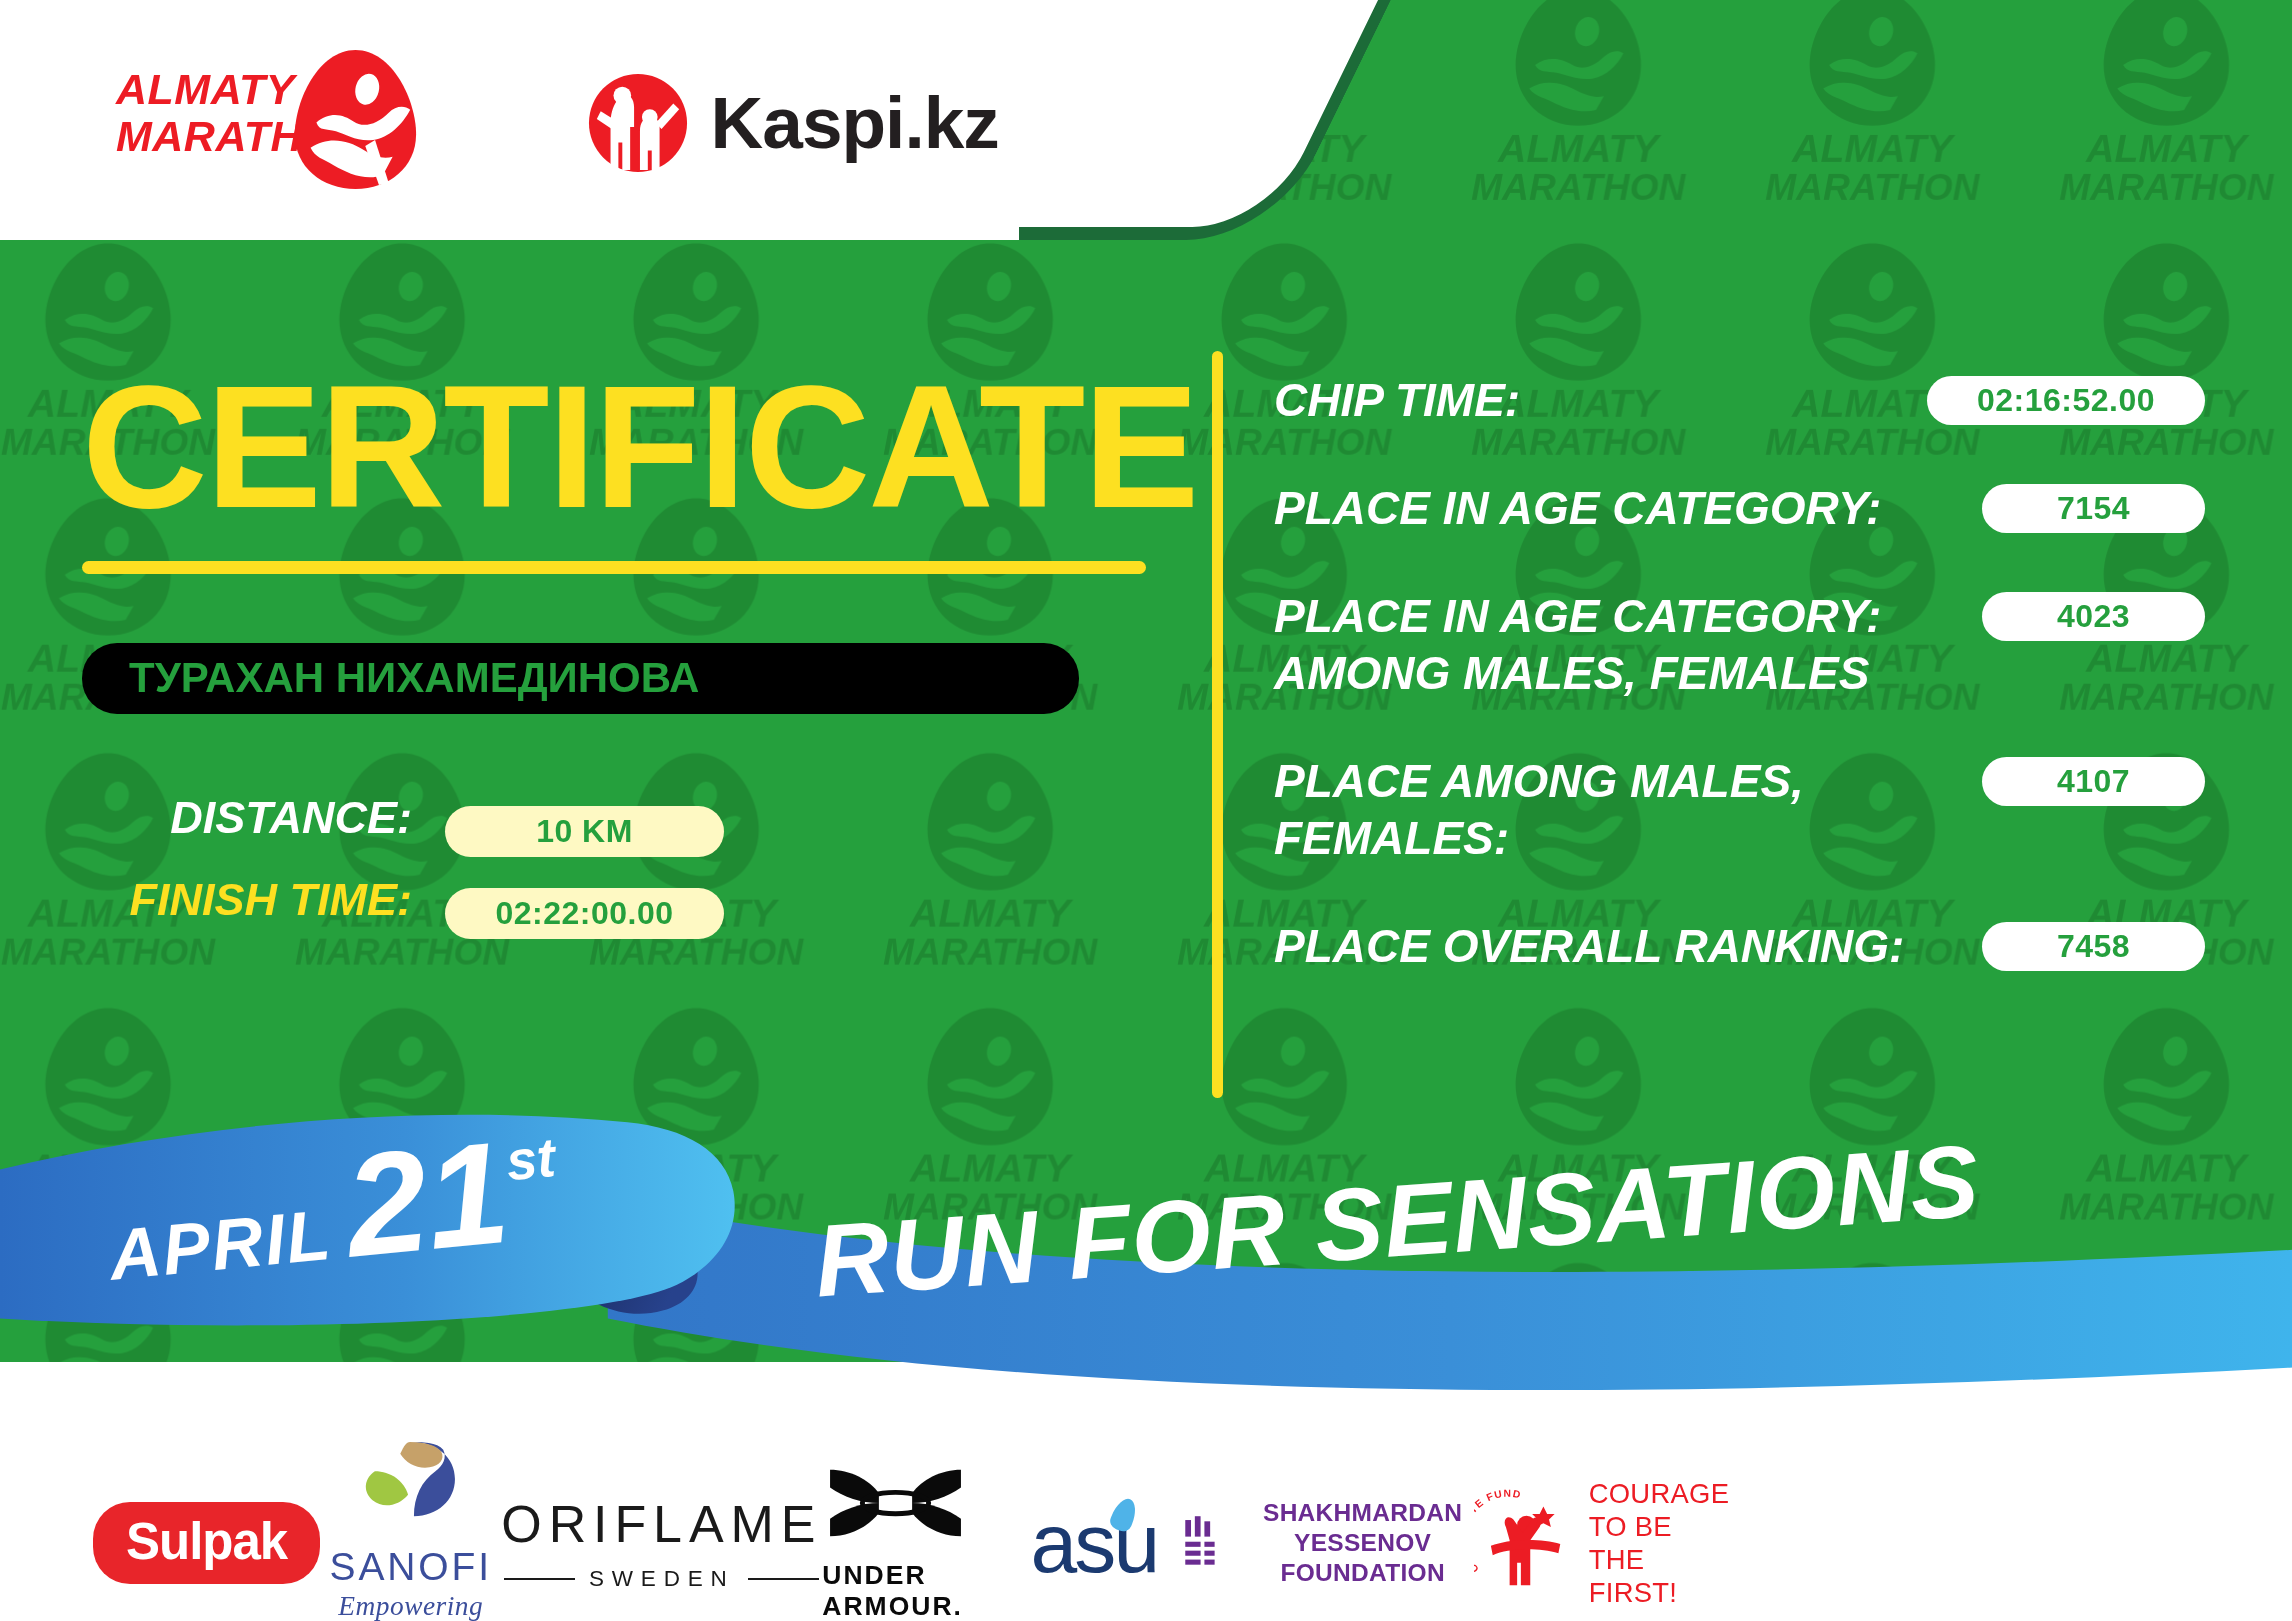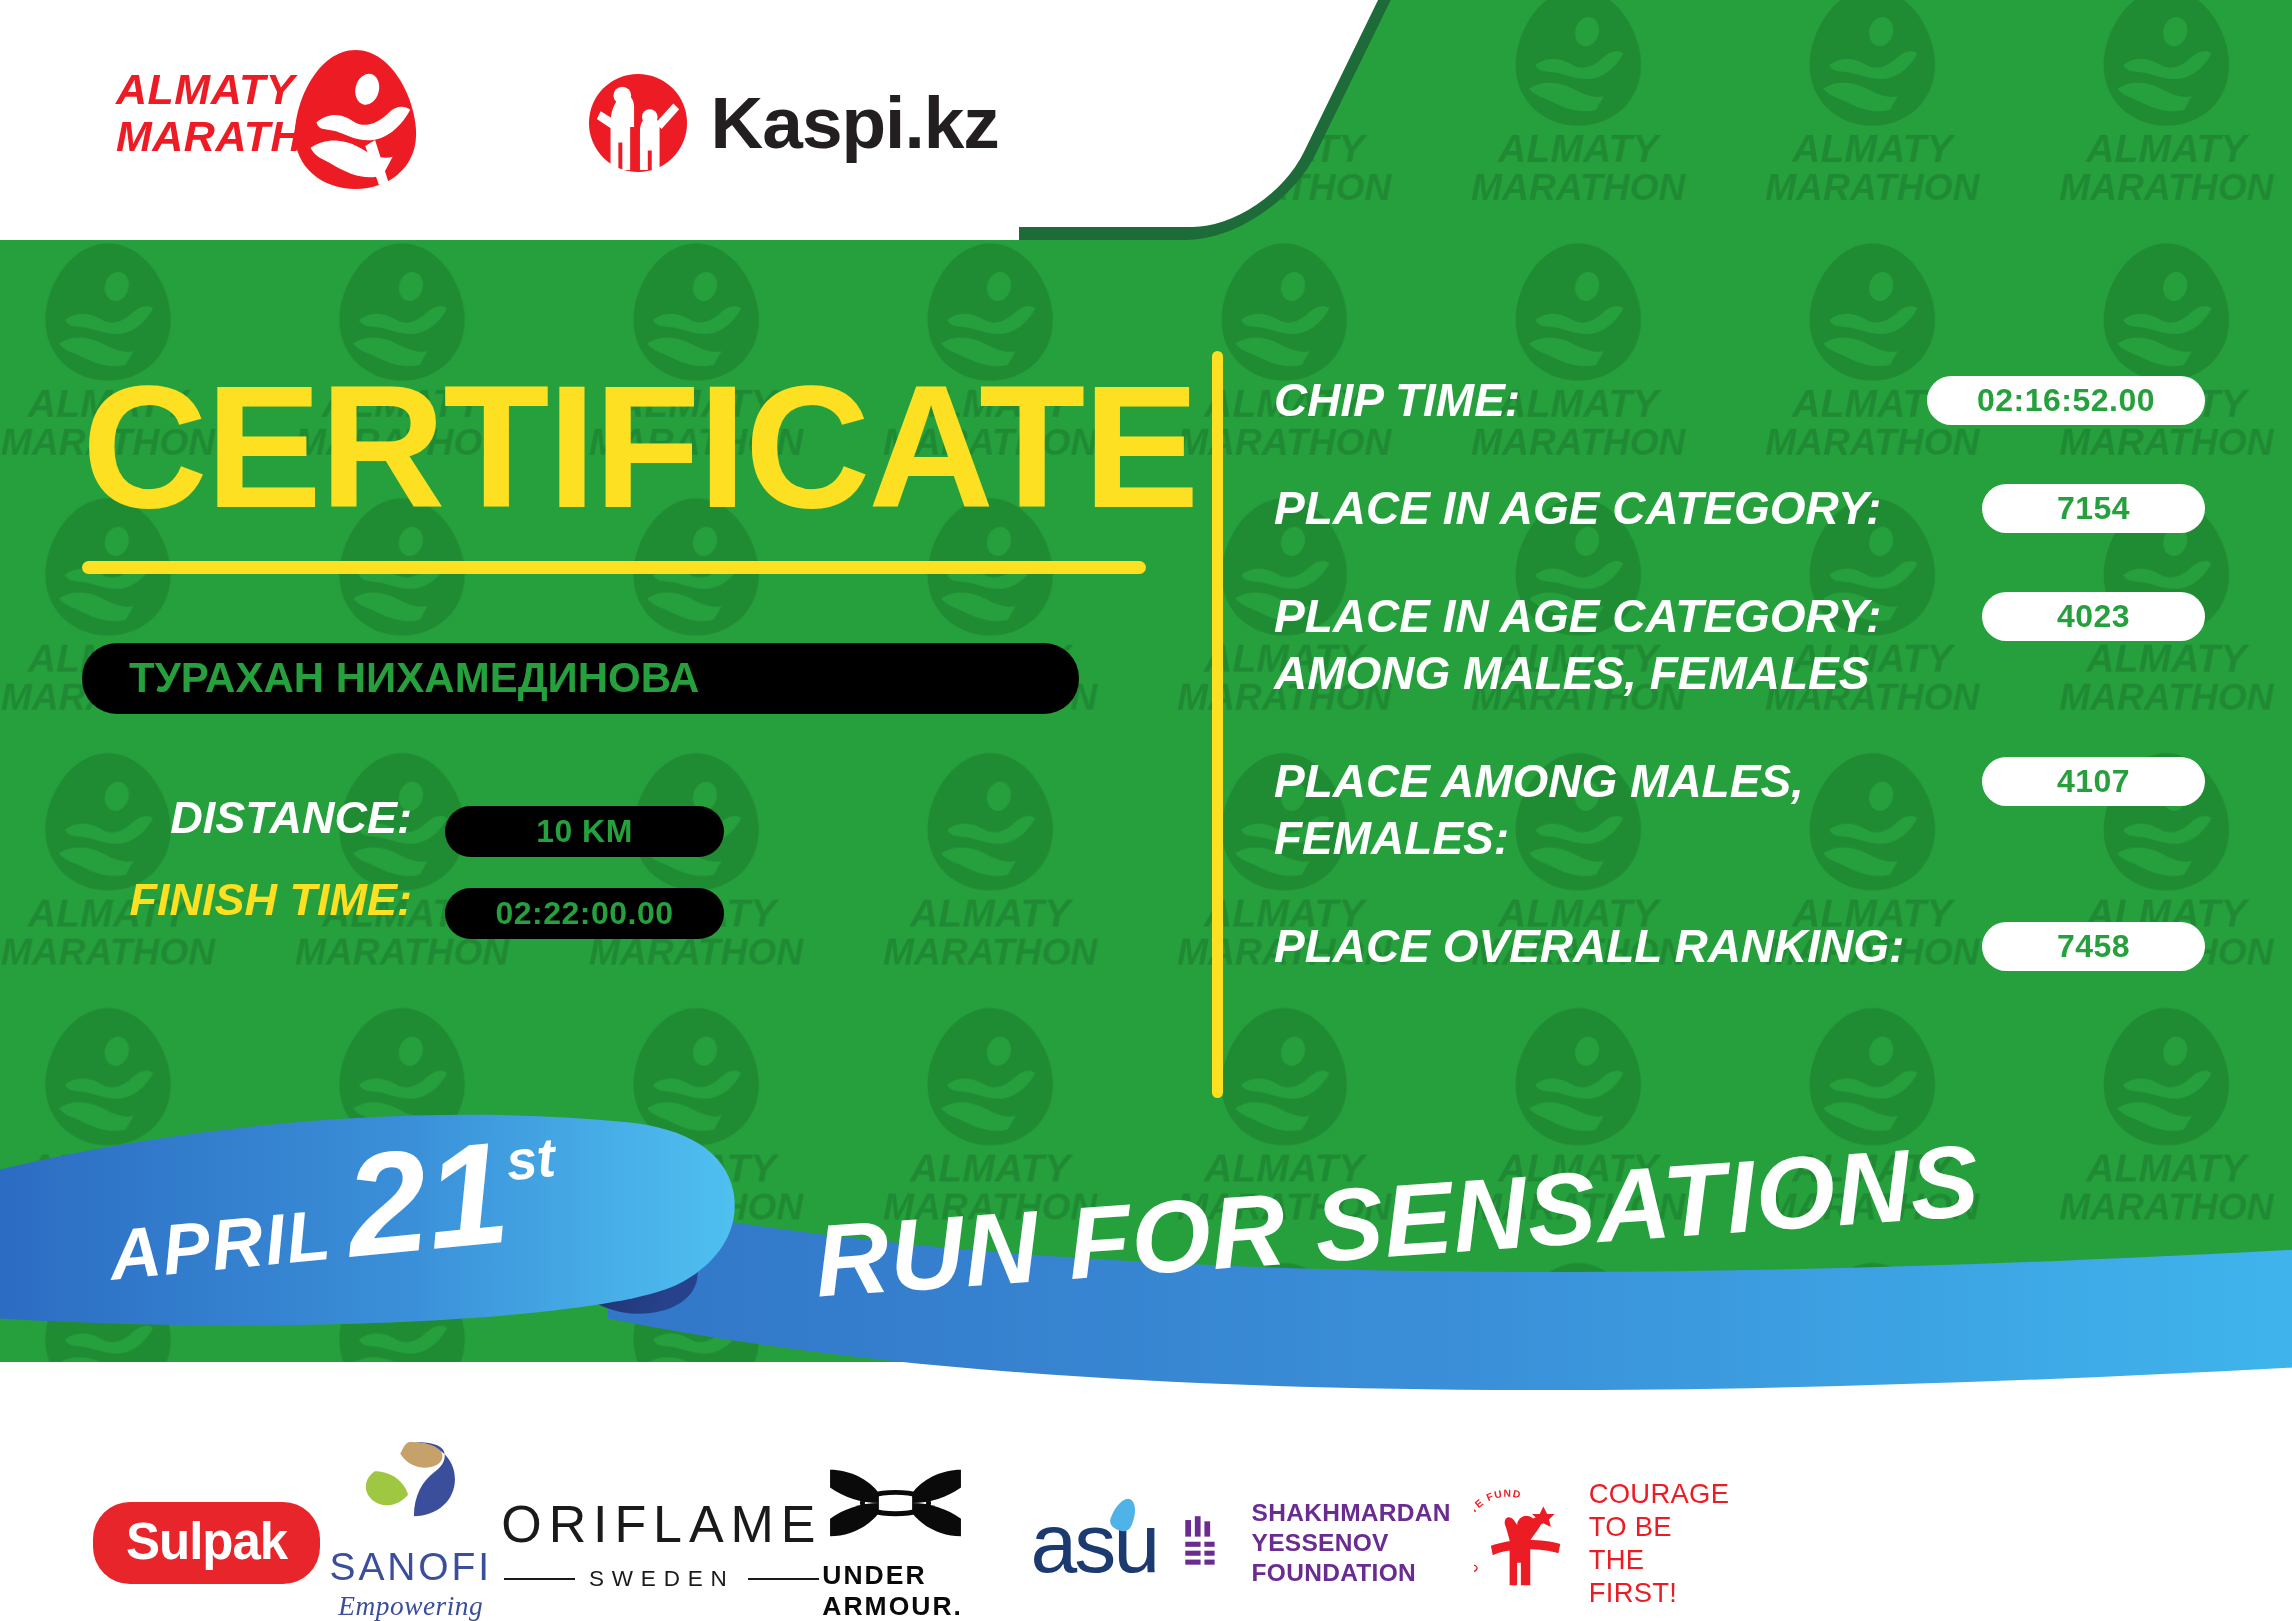--- a/index.html
+++ b/index.html
@@ -133,21 +133,21 @@
     padding-right: 33px;
     font-weight: 800;
     font-style: italic;
     font-size: 45px;
     font-family: "Liberation Sans", sans-serif;
   }
   .kv-label.white { color: #ffffff; }
   .kv-label.yellow { color: #FDE021; }
   .kv-pill {
     width: 279px; height: 51px;
-    background: #000000;
+    background: #fef9c3;
     border-radius: 25.5px;
     display: flex; align-items: center; justify-content: center; margin-top: 28px;
   }
   .kv-value {
     color: #25A03D;
     font-weight: 800;
     font-size: 32px;
     letter-spacing: 0.5px;
     font-family: "Liberation Sans", sans-serif;
   }
@@ -320,21 +320,21 @@
   }
   .asu-drop {
     position: absolute;
     width: 21.6px; height: 33px;
     background: #4FB3E8;
     border-radius: 60% 60% 50% 50% / 80% 80% 30% 30%;
     transform: rotate(22deg);
     left: 82px; top: 3.9px;
   }
 
-  .yessenov { display: flex; align-items: center; gap: 25px; }
+  .yessenov { display: flex; align-items: center; gap: 25px; text-align: center; }
   .yessenov-mark { width: 65px; height: 82px; }
   .yessenov-text {
     color: #6A2C91;
     font-weight: 800;
     font-size: 24.5px;
     line-height: 30px;
     letter-spacing: 0.3px;
     font-family: "Liberation Sans", sans-serif;
   }
 

